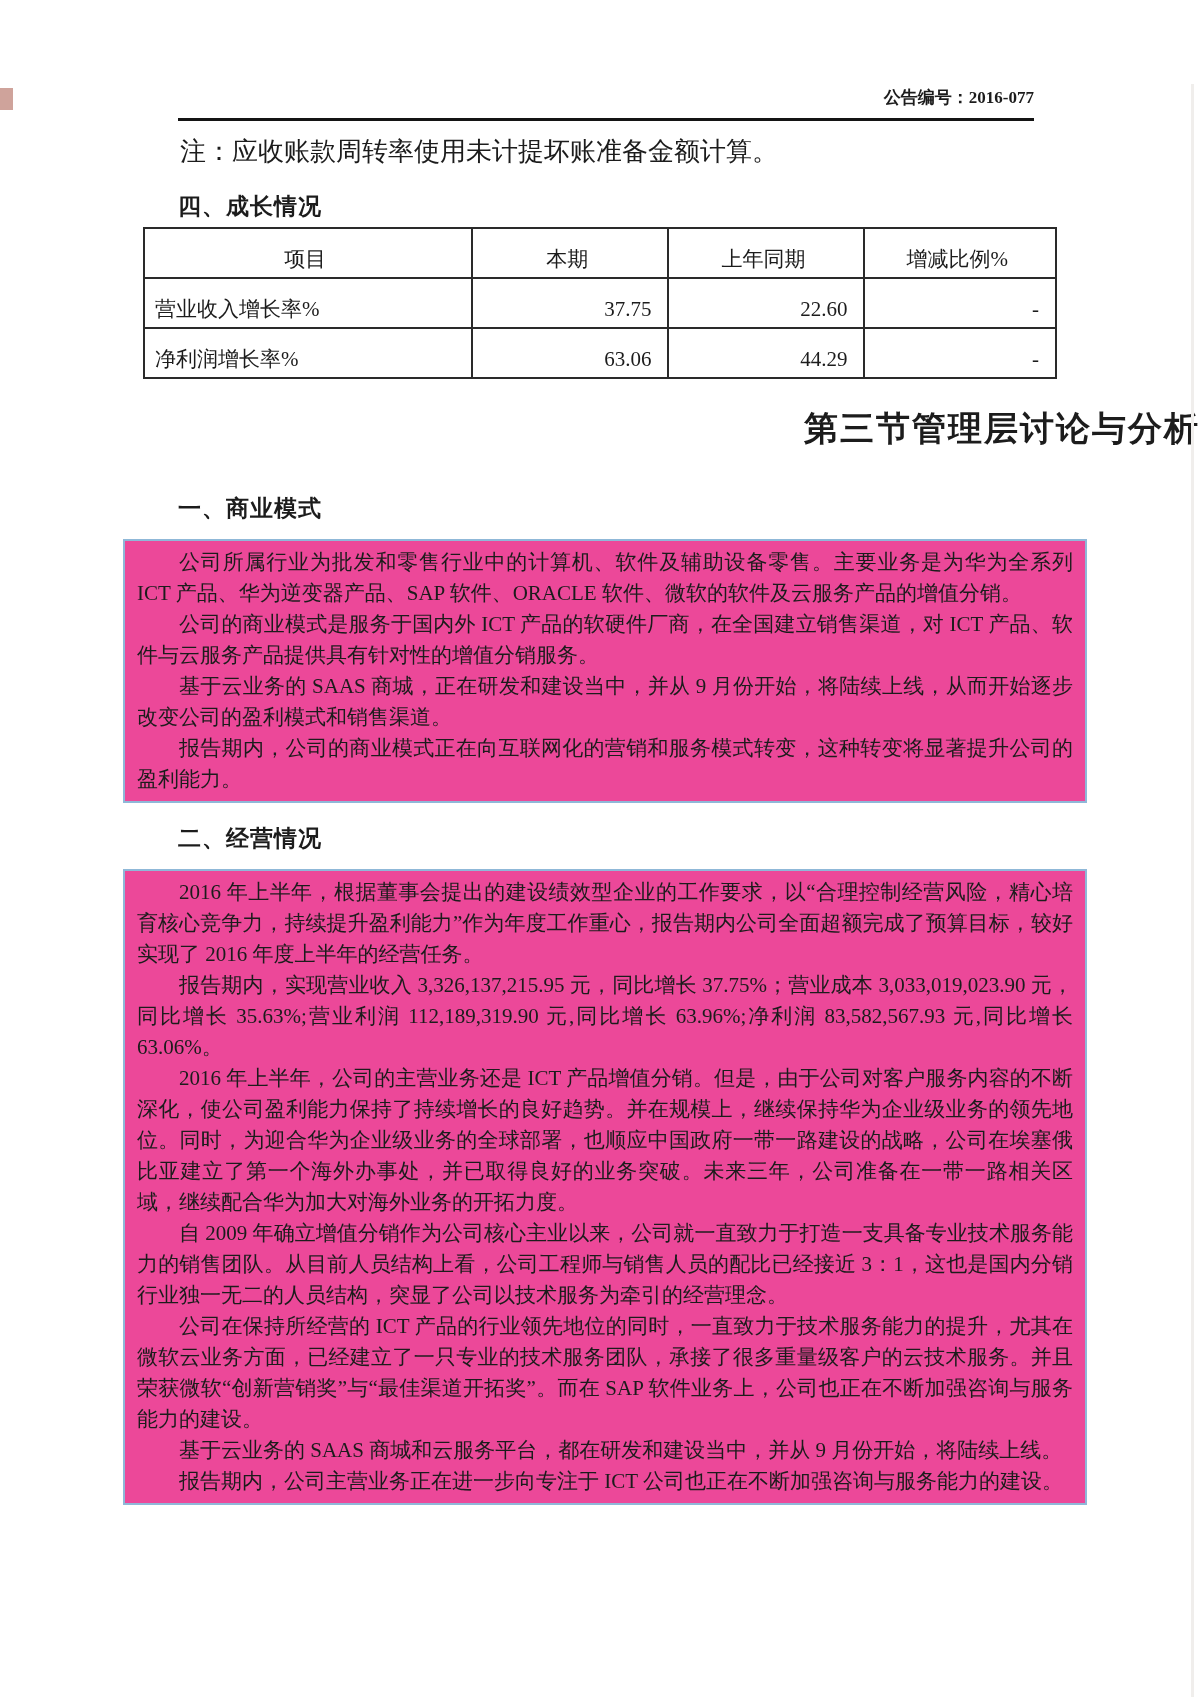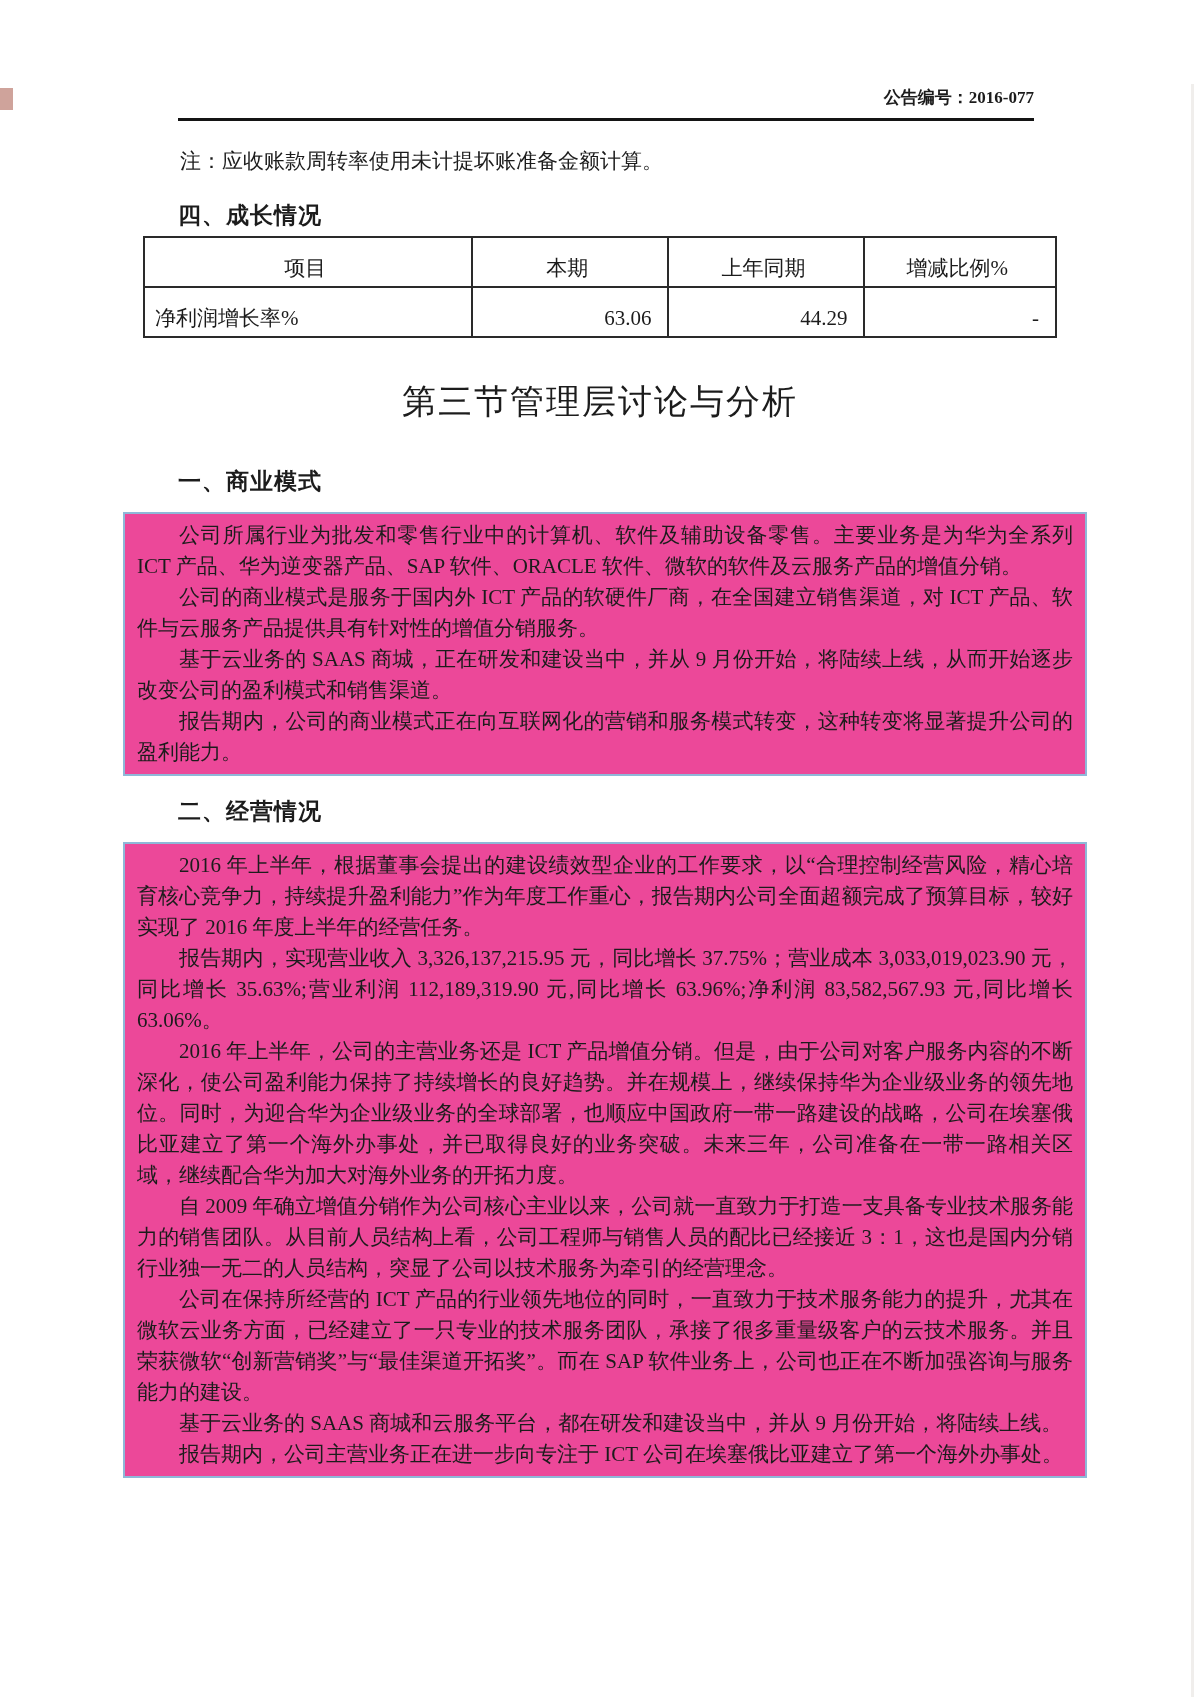--- a/index.html
+++ b/index.html
@@ -37,22 +37,22 @@
     line-height: 28px;
     font-family: "Liberation Serif", "DejaVu Serif", serif;
   }
   .header-rule {
     margin-top: 6px;
     height: 3px;
     background: #141414;
   }
 
   .note-text {
-    margin: 27px 0 0 180px;
-    font-size: 21px;
+    margin: 18px 0 0 180px;
+    font-size: 26px;
     line-height: 26px;
   }
 
   h2.sec-heading {
     margin: 26px 0 0 178px;
     font-size: 23px;
     font-weight: bold;
     line-height: 30px;
     font-family: "Liberation Sans", "DejaVu Sans", sans-serif;
     letter-spacing: 1px;
@@ -71,24 +71,24 @@
     height: 50px;
     font-weight: normal;
     padding: 12px 16px 0 10px;
   }
   table.growth th { text-align: center; }
   table.growth td.c-label { text-align: left; }
   table.growth td.c-num { text-align: right; }
 
   
   .chapter-title {
-    margin-top: 42px;
-    text-align: center;
+    margin-top: 28px;
+    text-align: right;
     font-size: 34px;
-    font-weight: normal;
+    font-weight: bold;
     line-height: 44px;
     letter-spacing: 2px;
     font-family: "Liberation Serif", "DejaVu Serif", serif;
   }
 
   h2.sub-heading {
     font-size: 23px;
     font-weight: bold;
     line-height: 30px;
     font-family: "Liberation Sans", "DejaVu Sans", sans-serif;
@@ -140,20 +140,26 @@
     <thead>
       <tr>
         <th>项目</th>
         <th>本期</th>
         <th>上年同期</th>
         <th>增减比例%</th>
       </tr>
     </thead>
     <tbody>
       <tr>
+        <td class="c-label">营业收入增长率%</td>
+        <td class="c-num">37.75</td>
+        <td class="c-num">22.60</td>
+        <td class="c-num">-</td>
+      </tr>
+      <tr>
         <td class="c-label">净利润增长率%</td>
         <td class="c-num">63.06</td>
         <td class="c-num">44.29</td>
         <td class="c-num">-</td>
       </tr>
     </tbody>
   </table>
 
   <h1 class="chapter-title">第三节管理层讨论与分析</h1>
 
@@ -168,16 +174,16 @@
 
   <h2 class="sub-heading mt-ops">二、经营情况</h2>
 
   <div class="text-box">
     <p>2016 年上半年，根据董事会提出的建设绩效型企业的工作要求，以“合理控制经营风险，精心培育核心竞争力，持续提升盈利能力”作为年度工作重心，报告期内公司全面超额完成了预算目标，较好实现了 2016 年度上半年的经营任务。</p>
     <p>报告期内，实现营业收入 3,326,137,215.95 元，同比增长 37.75%；营业成本 3,033,019,023.90 元，同比增长 35.63%;营业利润 112,189,319.90 元,同比增长 63.96%;净利润 83,582,567.93 元,同比增长 63.06%。</p>
     <p>2016 年上半年，公司的主营业务还是 ICT 产品增值分销。但是，由于公司对客户服务内容的不断深化，使公司盈利能力保持了持续增长的良好趋势。并在规模上，继续保持华为企业级业务的领先地位。同时，为迎合华为企业级业务的全球部署，也顺应中国政府一带一路建设的战略，公司在埃塞俄比亚建立了第一个海外办事处，并已取得良好的业务突破。未来三年，公司准备在一带一路相关区域，继续配合华为加大对海外业务的开拓力度。</p>
     <p>自 2009 年确立增值分销作为公司核心主业以来，公司就一直致力于打造一支具备专业技术服务能力的销售团队。从目前人员结构上看，公司工程师与销售人员的配比已经接近 3：1，这也是国内分销行业独一无二的人员结构，突显了公司以技术服务为牵引的经营理念。</p>
     <p>公司在保持所经营的 ICT 产品的行业领先地位的同时，一直致力于技术服务能力的提升，尤其在微软云业务方面，已经建立了一只专业的技术服务团队，承接了很多重量级客户的云技术服务。并且荣获微软“创新营销奖”与“最佳渠道开拓奖”。而在 SAP 软件业务上，公司也正在不断加强咨询与服务能力的建设。</p>
     <p>基于云业务的 SAAS 商城和云服务平台，都在研发和建设当中，并从 9 月份开始，将陆续上线。</p>
-    <p>报告期内，公司主营业务正在进一步向专注于 ICT 公司在埃塞俄比亚建立了第一个海外办事处。</p>
+    <p>报告期内，公司主营业务正在进一步向专注于 ICT 公司也正在不断加强咨询与服务能力的建设。</p>
   </div>
 
 </div>
 
 </body></html>

